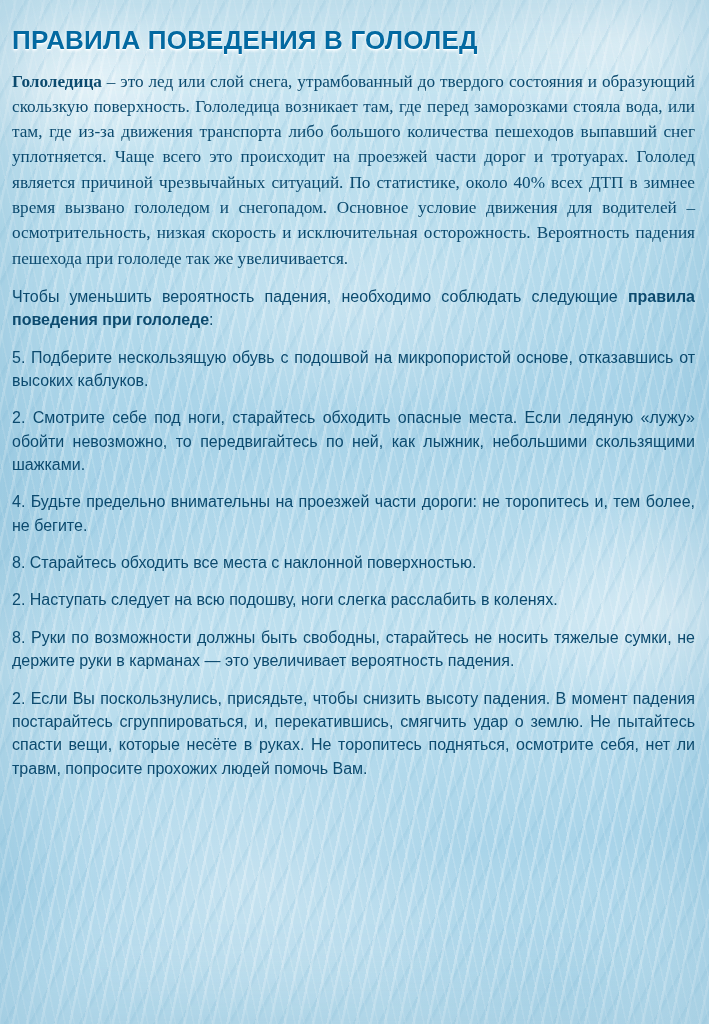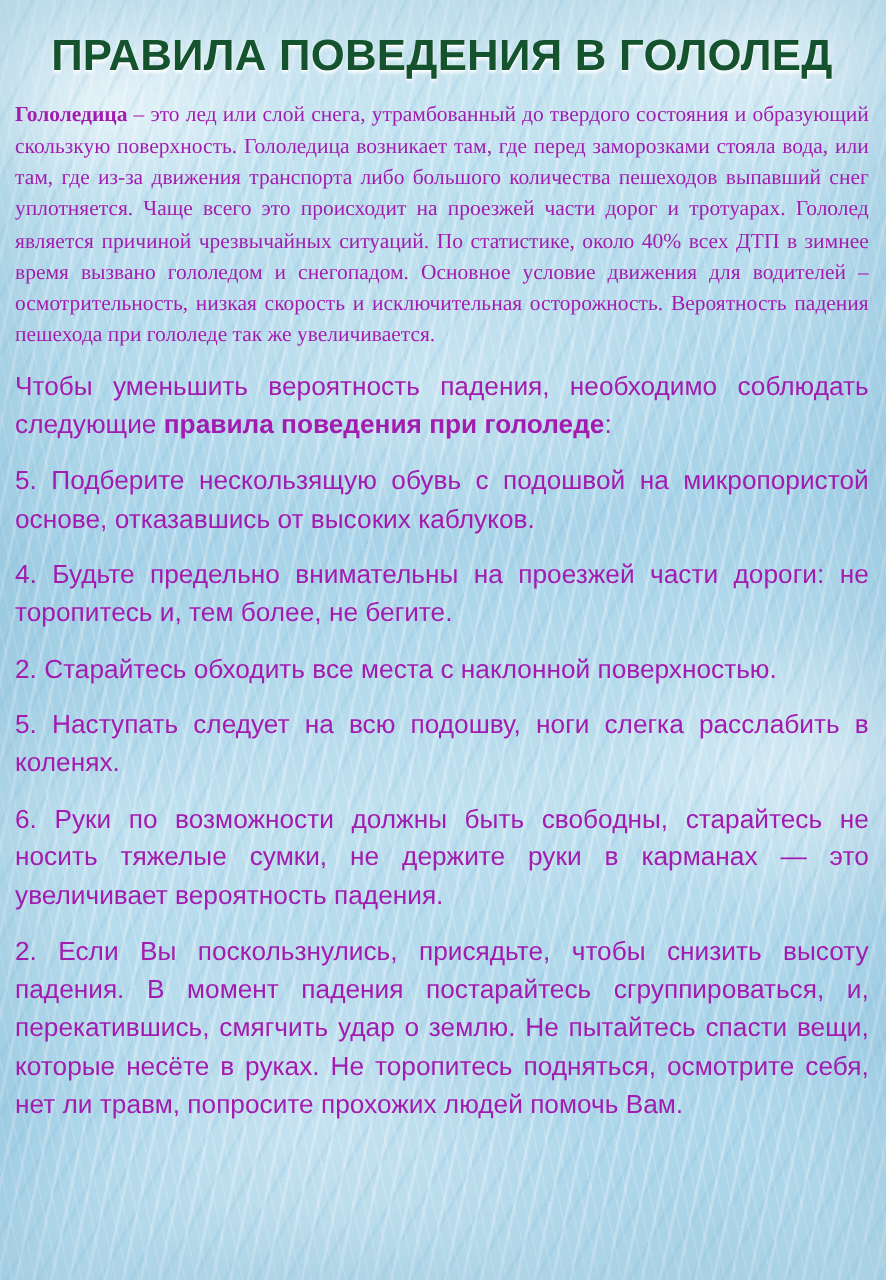--- a/index.html
+++ b/index.html
@@ -54,52 +54,51 @@
   }
 
   .content {
     position: relative;
     z-index: 2;
     padding: 26px 14px 0 12px;
   }
 
   .doc-title {
     margin: 0 0 14px 0;
-    text-align: center;
-    font-size: 35px;
+    font-size: 26px;
     line-height: 1.1;
     font-weight: bold;
-    color: #14532d;
+    color: #0369a1;
     letter-spacing: 0.2px;
     text-shadow:
       0 1px 0 #ffffff,
       0 2px 3px rgba(255,255,255,0.9);
     font-family: "Liberation Sans", sans-serif;
   }
 
   .body-text {
-    color: #a21caf;
+    color: #0c4a6e;
     font-size: 17.2px;
     line-height: 1.47;
     text-align: justify;
     font-family: "Liberation Serif", serif;
   }
 
   p.para {
     margin: 0 0 14px 0;
     text-align: justify;
     text-justify: inter-word;
   }
   p.para:last-child {
     margin-bottom: 0;
   }
 
   .sans {
     font-family: "Liberation Sans", sans-serif;
-    font-size: 21px;
+    font-size: 16px;
     line-height: 1.46;
   }
 
   .lead-term {
     font-weight: bold;
   }
   .emph {
     font-weight: bold;
   }
 
@@ -122,21 +121,22 @@
 
     <h1 class="doc-title">ПРАВИЛА ПОВЕДЕНИЯ В ГОЛОЛЕД</h1>
 
     <div class="body-text">
 
       <p class="para"><span class="lead-term">Гололедица</span><span> – это лед или слой снега, утрамбованный до твердого состояния и образующий скользкую поверхность. Гололедица возникает там, где перед заморозками стояла вода, или там, где из-за движения транспорта либо большого количества пешеходов выпавший снег уплотняется. Чаще всего это происходит на проезжей части дорог и тротуарах. Гололед является причиной чрезвычайных ситуаций. По статистике, около 40% всех ДТП в зимнее время вызвано гололедом и снегопадом. Основное условие движения для водителей – осмотрительность, низкая скорость и исключительная осторожность. Вероятность падения пешехода при гололеде так же увеличивается.</span></p>
 
       <p class="para sans"><span>Чтобы уменьшить вероятность падения, необходимо соблюдать следующие </span><span class="emph">правила поведения при гололеде</span><span>:</span></p>
 
       <p class="para sans rule-item">5. Подберите нескользящую обувь с подошвой на микропористой основе, отказавшись от высоких каблуков.</p>
+      <p class="para sans rule-item">2. Смотрите себе под ноги, старайтесь обходить опасные места. Если ледяную «лужу» обойти невозможно, то передвигайтесь по ней, как лыжник, небольшими скользящими шажками.</p>
       <p class="para sans rule-item">4. Будьте предельно внимательны на проезжей части дороги: не торопитесь и, тем более, не бегите.</p>
-      <p class="para sans rule-item">2. Старайтесь обходить все места с наклонной поверхностью.</p>
-      <p class="para sans rule-item">5. Наступать следует на всю подошву, ноги слегка расслабить в коленях.</p>
-      <p class="para sans rule-item">6. Руки по возможности должны быть свободны, старайтесь не носить тяжелые сумки, не держите руки в карманах — это увеличивает вероятность падения.</p>
+      <p class="para sans rule-item">8. Старайтесь обходить все места с наклонной поверхностью.</p>
+      <p class="para sans rule-item">2. Наступать следует на всю подошву, ноги слегка расслабить в коленях.</p>
+      <p class="para sans rule-item">8. Руки по возможности должны быть свободны, старайтесь не носить тяжелые сумки, не держите руки в карманах — это увеличивает вероятность падения.</p>
       <p class="para sans rule-item">2. Если Вы поскользнулись, присядьте, чтобы снизить высоту падения. В момент падения постарайтесь сгруппироваться, и, перекатившись, смягчить удар о землю. Не пытайтесь спасти вещи, которые несёте в руках. Не торопитесь подняться, осмотрите себя, нет ли травм, попросите прохожих людей помочь Вам.</p>
 
     </div>
   </div>
 </div>
 
 </body></html>

